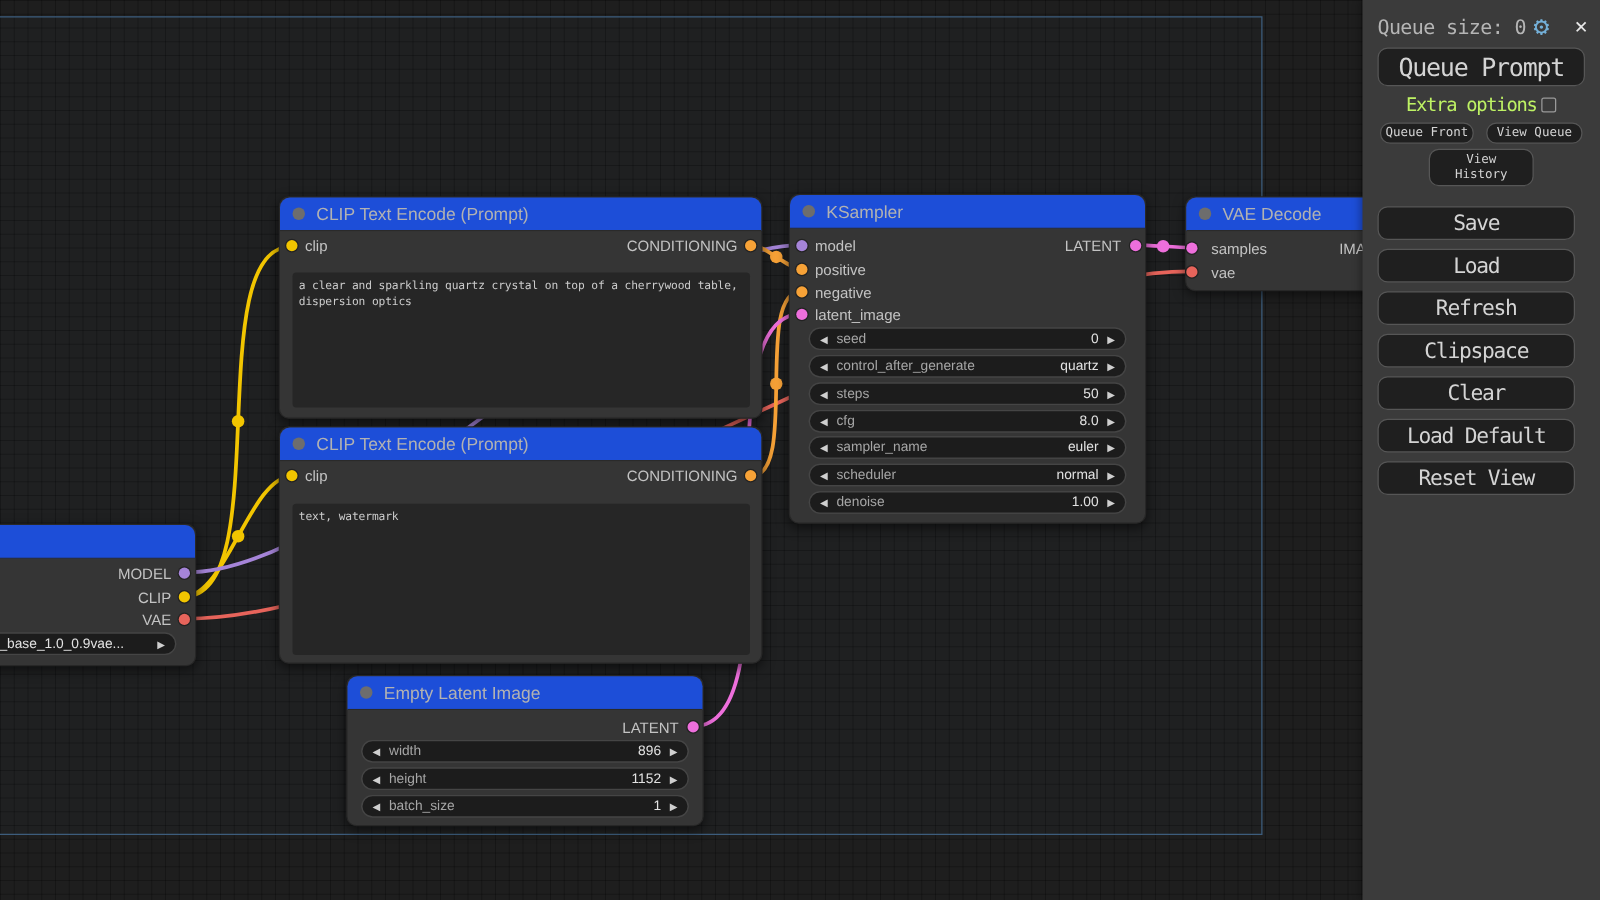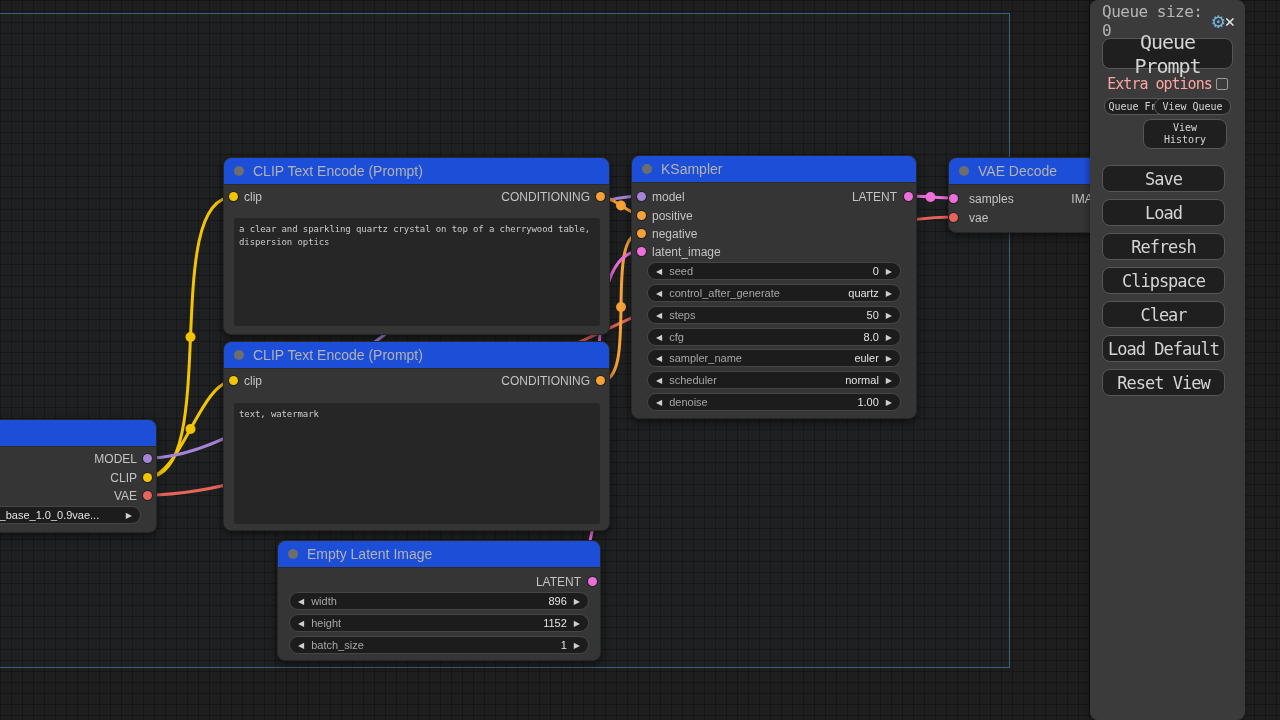--- a/index.html
+++ b/index.html
@@ -62,39 +62,39 @@
   .prompt-box {
     position:absolute; left:10px; right:9px; background:#262626;
     border-radius:3px; padding:5px 5px;
     font-family:"DejaVu Sans Mono", monospace; font-size:9px;
     letter-spacing:-0.1px; line-height:13px; color:#cbcbcb;
     white-space:pre-wrap; word-break:break-word; overflow:hidden;
   }
 
   
   #menu {
-    position:absolute; left:1090px; top:0; width:155px; height:720px;
+    position:absolute; left:1090px; top:0; width:190px; height:720px;
     background:#3b3b3b; z-index:10; box-shadow:-2px 0 6px rgba(0,0,0,.3);
-    font-family:"DejaVu Sans Mono", monospace; color:#c8c8c8;border-radius:8px;
+    font-family:"DejaVu Sans Mono", monospace; color:#c8c8c8;
   }
   .menu-top { position:absolute; left:0; right:0; top:9px; height:24px;
     display:flex; align-items:center; padding:0 10px 0 12px; }
   .queue-size { font-size:16px; color:#b5b5b5; letter-spacing:-0.5px; }
   .gear { font-size:21px; color:#74b0d8; margin-left:6px; line-height:20px; cursor:pointer; }
   .close-x { font-size:17px; color:#e8e8e8; margin-left:auto; font-weight:bold; cursor:pointer; }
   .btn {
     position:absolute; background:#1f1f1f; border:1px solid #565656;
     border-radius:8px; color:#d4d4d4; text-align:center;
     font-family:"DejaVu Sans Mono", monospace; cursor:pointer;
     display:flex; align-items:center; justify-content:center;
   }
   #queue-prompt { left:12px; right:12px; top:38px; height:31px; font-size:20px; letter-spacing:-1px; }
   .extra-row { position:absolute; left:0; right:0; top:75px; height:18px;
     display:flex; align-items:center; justify-content:center; gap:4px; }
-  .extra-label { font-size:15px; color:#fca5a5; letter-spacing:-1px; }
+  .extra-label { font-size:15px; color:#bef264; letter-spacing:-1px; }
   .checkbox { width:12px; height:12px; border:1px solid #9a9a9a; border-radius:2px; background:transparent; }
   #queue-front { left:14px; top:98px; width:75px; height:17px; font-size:10px; border-radius:8px; }
   #view-queue  { right:14px; top:98px; width:77px; height:17px; font-size:10px; border-radius:8px; }
   #view-history { left:53px; top:119px; width:84px; height:30px; font-size:10px; line-height:12px; white-space:pre-line; }
   .big-btn { left:12px; right:20px; height:27px; font-size:17px; letter-spacing:-1px; }
 </style>
 </head>
 <body>
 
 <div id="canvas">
@@ -232,21 +232,21 @@
       <span class="warr">▶</span>
     </div>
     <div class="widget" style="top:237px">
       <span class="warr">◀</span>
       <span class="wlabel">denoise</span>
       <span class="wvalue">1.00</span>
       <span class="warr">▶</span>
     </div>
   </div>
 
-  <div class="node" style="left:277px; top:540px; width:324px; height:121px;padding-left:41px;">
+  <div class="node" style="left:277px; top:540px; width:286px; height:121px;padding-left:41px;">
     <div class="node-header">
       <span class="collapse-dot"></span>
       <span>Empty Latent Image</span>
     </div>
     <div class="slot out" style="top:32px">
       <span>LATENT</span>
       <span class="dot" style="right: 3px; background-color: rgb(238, 111, 220);"></span>
     </div>
     <div class="widget" style="top:51px; left:11px; right:11px;">
       <span class="warr">◀</span>

